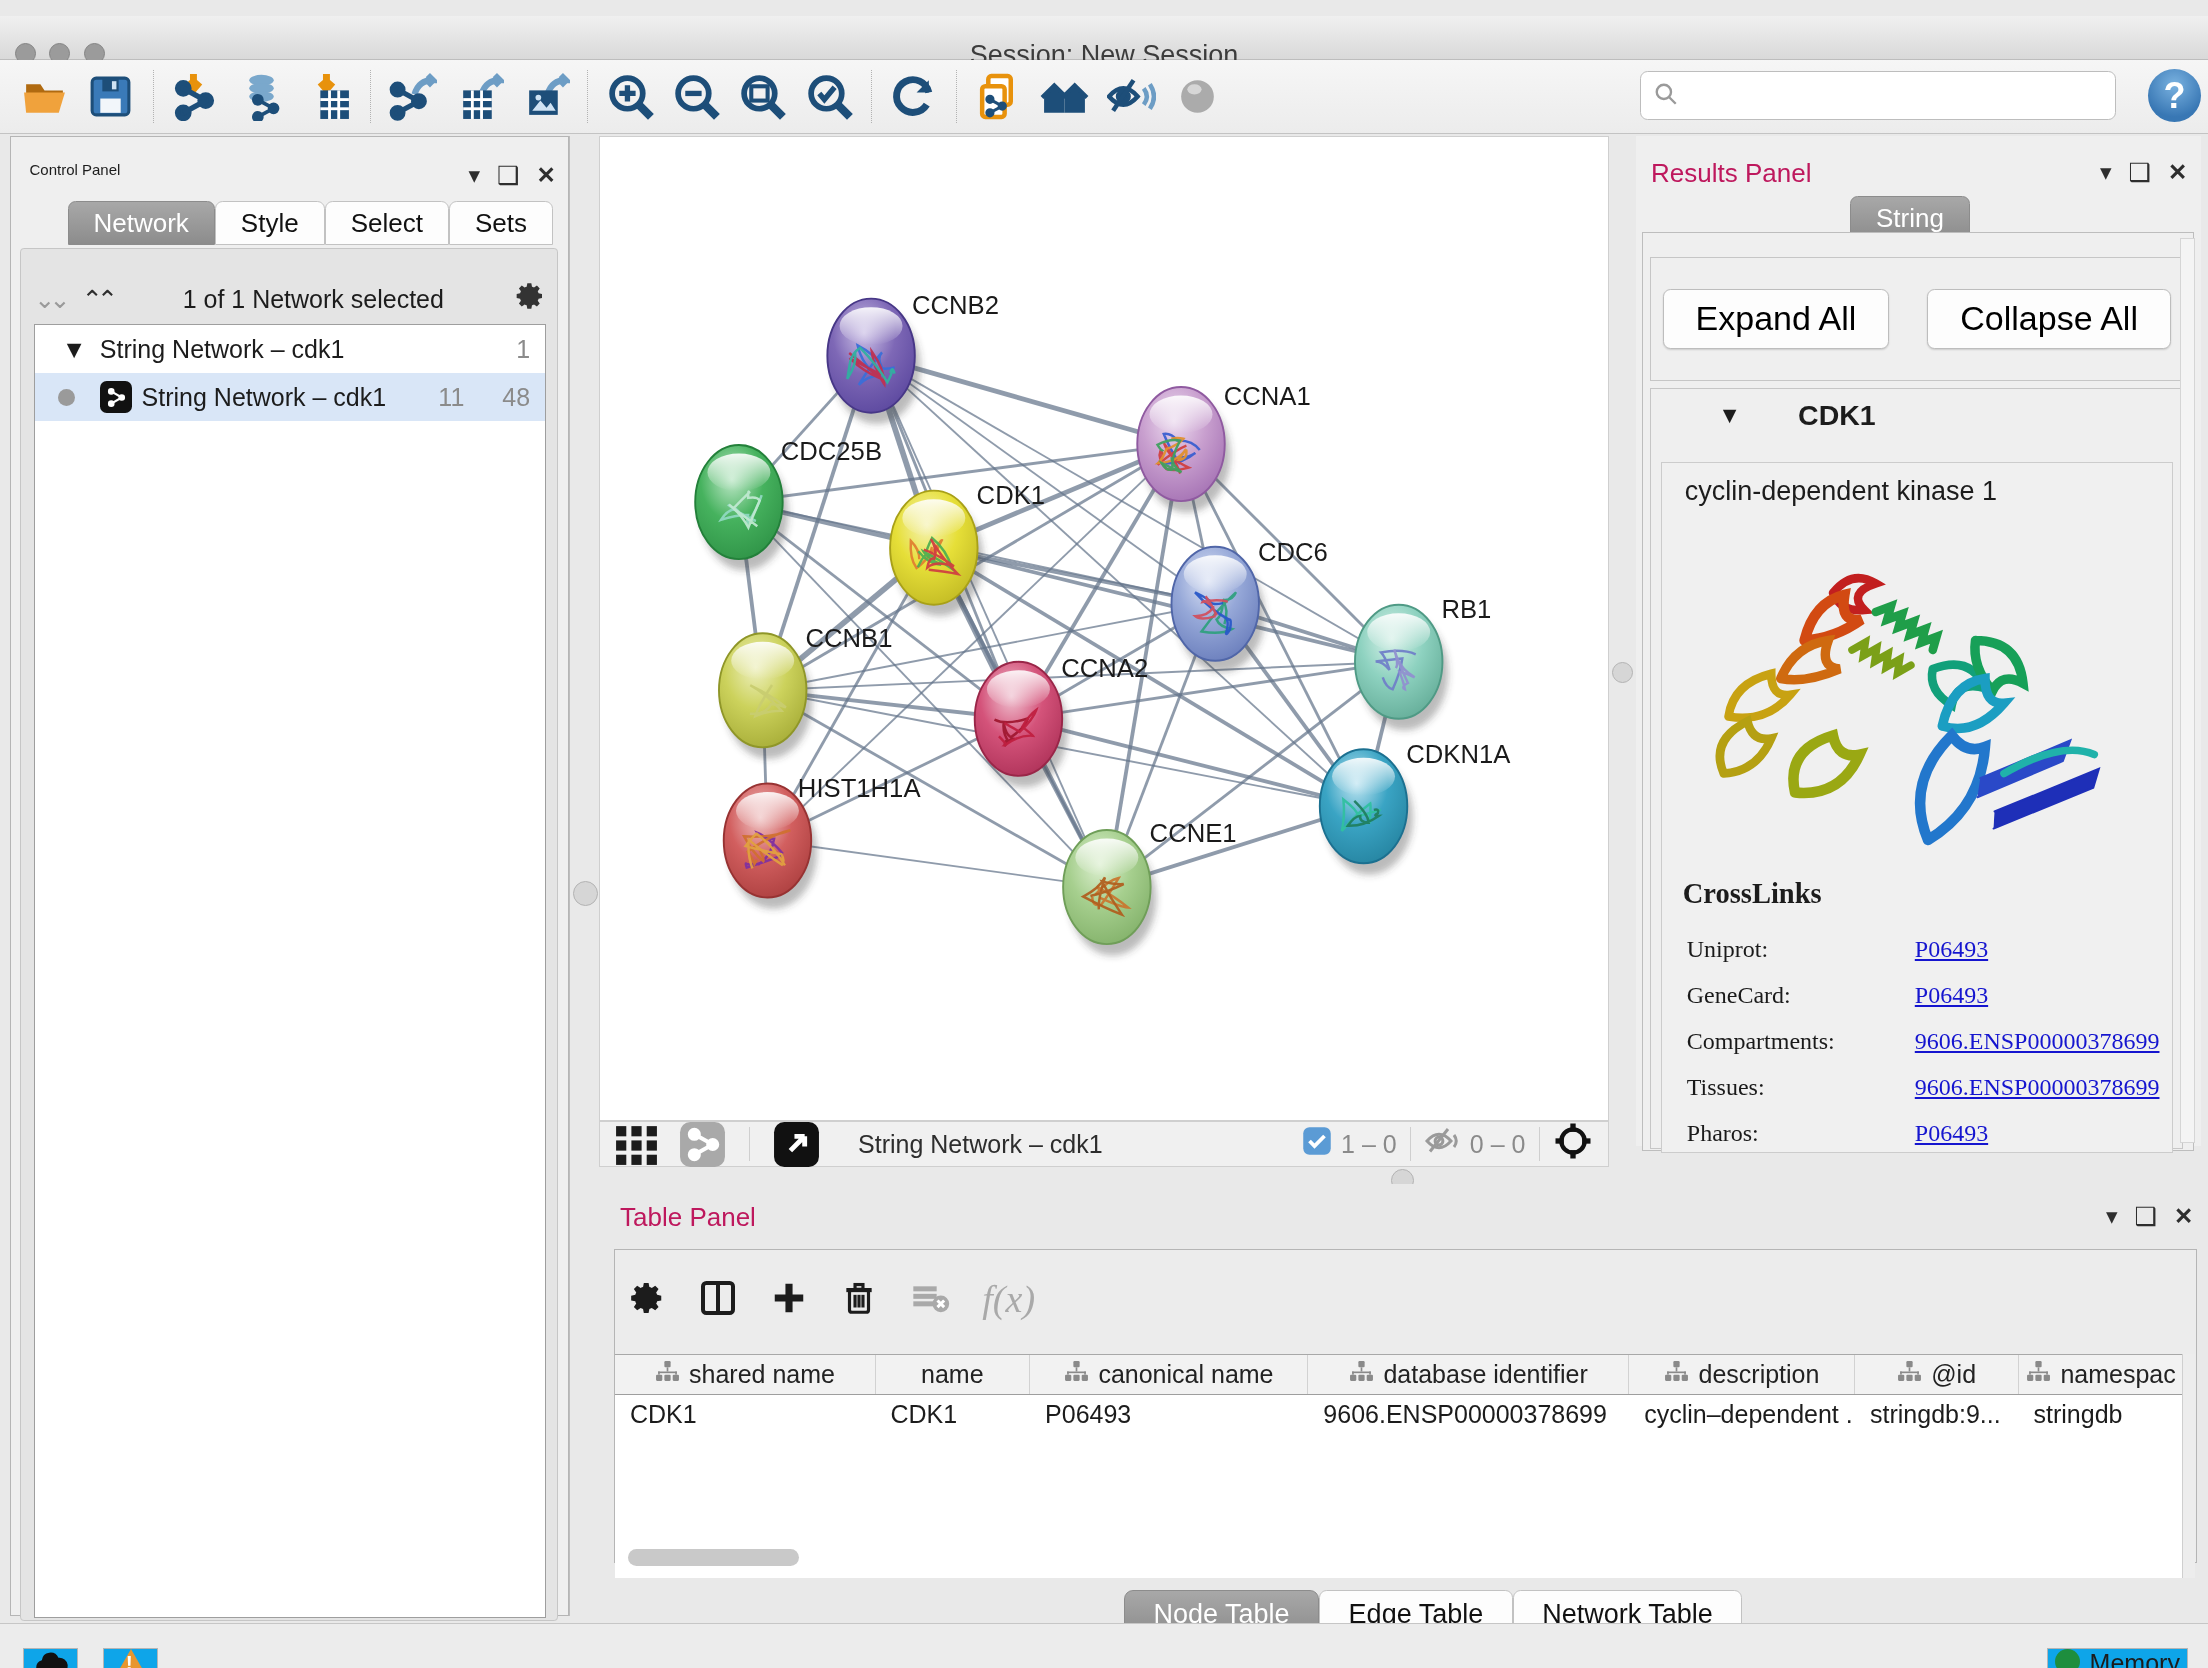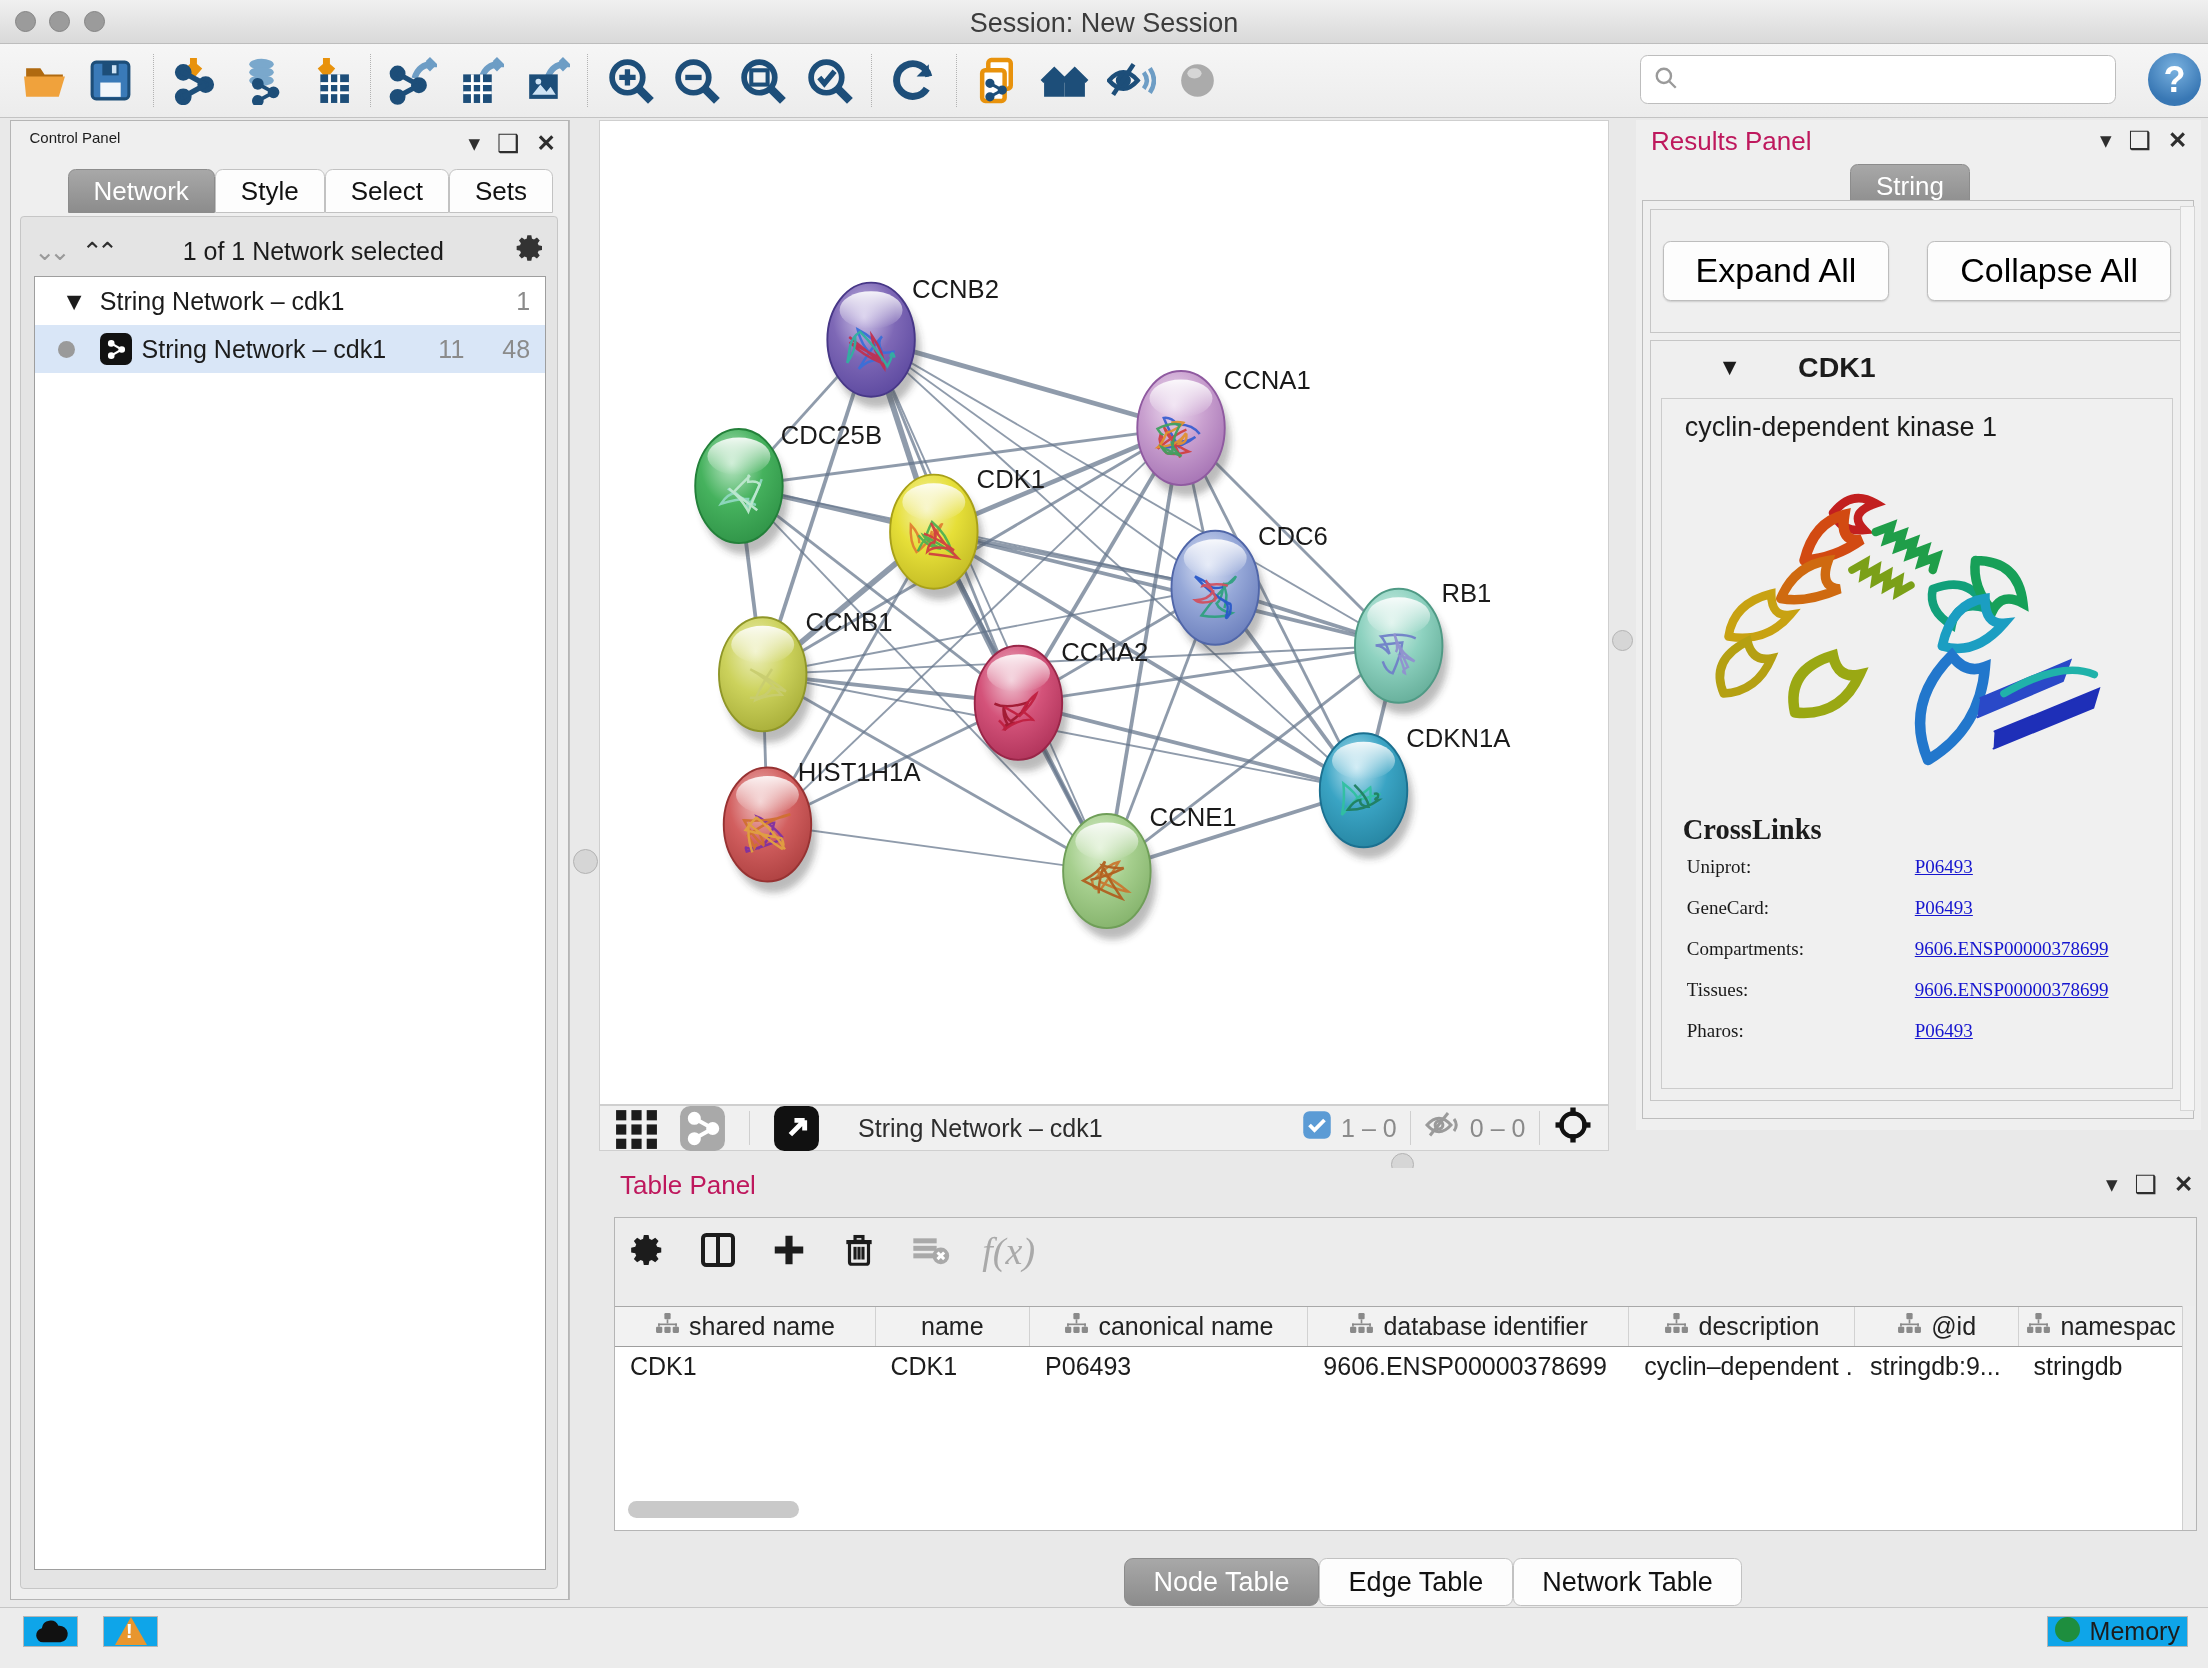--- a/index.html
+++ b/index.html
@@ -1,18 +1,18 @@
 <!DOCTYPE html>
 <html style="font-size:15px"><head>
 <meta charset="utf-8">
 <style>
   * { margin:0; padding:0; box-sizing:border-box; }
   html,body { width:2208px; height:1668px; overflow:hidden;
     font-family:"Liberation Sans", sans-serif; background:#e9e9e9; color:#1c1c1c; }
-  .abs { position:absolute; }
+  .abs { position:absolute;margin-top:16px; }
 
   
   #titlebar { left:0; top:0; width:2208px; height:44px;
     background:linear-gradient(#f0f0f0,#d9d9d9); border-bottom:1px solid #bdbdbd; }
   .tl-dot { top:11.4px; width:21px; height:21px; border-radius:50%;
     background:#9b9b9b; border:1px solid #848484; }
   #win-title { width:100%; text-align:center; top:7.6px; font-size:27px; color:#3c3c3c; }
 
   #toolbar { left:0; top:44px; width:2208px; height:74px;
     background:linear-gradient(#f6f6f6,#ececec); border-bottom:1px solid #c3c3c3; display:flex; align-items:center; }
@@ -58,21 +58,21 @@
 
   
   #results-panel { left:1636px; top:120px; width:565px; height:1010px; background:#efefef; }
   #rp-card { left:5.7px; top:80px; width:552px; height:919px; border:1.9px solid #bdbdbd; background:#efefef; }
   #rp-buttons { left:7.6px; top:7.6px; width:533px; height:124px; border:1px solid #c6c6c6; display:flex; align-items:center; justify-content:center; gap:38px; }
   .rp-btn { background:#fdfdfd; border:1px solid #bdbdbd; border-radius:7.6px; font-size:34px; padding:9.5px 32px; cursor:pointer; box-shadow:0 1px 1.9px rgba(0,0,0,.15); }
   #rp-gene-card { left:7.6px; top:139px; width:533px; height:761px; border:1px solid #c6c6c6; }
   #rp-gene-head { height:53px; display:flex; align-items:center; font-size:28.5px; font-weight:bold; }
   #rp-gene-inner { left:9.5px; top:57px; width:512px; height:691px; background:#f0f0f0; border:1px solid #cccccc; }
   .serif { font-family:"Liberation Serif", serif; }
-  .xl-row { display:flex; font-size:19px; margin:19px 0 0 25px; }
+  .xl-row { display:flex; font-size:24px; margin:19px 0 0 25px; }
   .xl-label { width:228px; color:#1a1a1a; }
   .xl-link { color:#1515cf; text-decoration:underline; cursor:pointer; }
 
   
   #table-panel { left:599px; top:1168px; width:1609px; height:432px; background:#e9e9e9; }
   #tp-card { left:15px; top:49px; width:1583px; height:314px; background:#ececec; border:1px solid #b5b5b5; }
   #tp-toolbar { left:13.3px; top:11.4px; display:flex; align-items:center; gap:32px; }
   #tp-table { left:0px; top:88px; width:1569px; height:224px; background:#fff; border-top:1px solid #a8a8a8; }
   .th-row { display:flex; height:40px; background:#f2f2f2; border-bottom:1.9px solid #9e9e9e; }
   .th { display:flex; align-items:center; justify-content:center; gap:9.5px; font-size:25px; color:#222;

